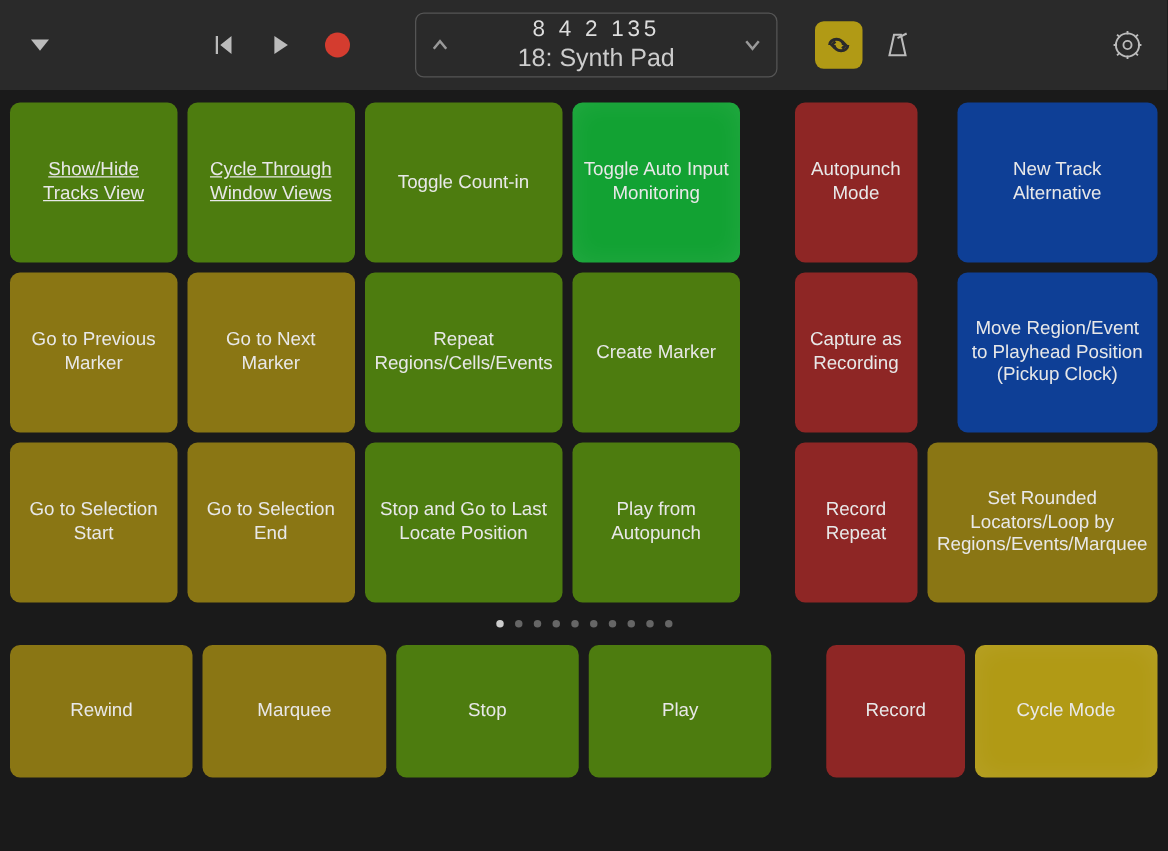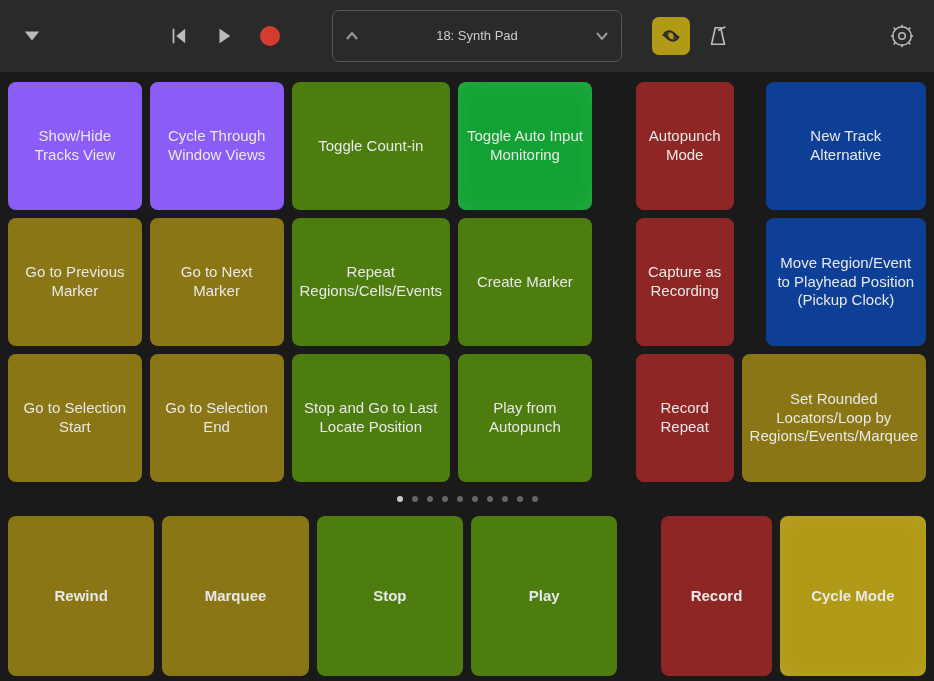--- a/index.html
+++ b/index.html
@@ -50,21 +50,21 @@
     text-align: center;
     line-height: 1.25;
   }
   .display-top {
     font-size: 18px;
     letter-spacing: 3px;
     font-weight: 400;
     color: #ddd;
   }
   .display-bottom {
-    font-size: 13px;
+    font-size: 20px;
     color: #ccc;
   }
   .chev-btn {
     width: 22px; height: 100%; display:flex; align-items:center; justify-content:center;
     cursor:pointer;
   }
   .chev-btn svg { width: 14px; height: 10px; fill:none; stroke:#999; stroke-width:2; }
   .cycle-btn {
     width: 38px; height: 38px;
     background: #b19a15;
@@ -92,21 +92,21 @@
     align-items: center;
     justify-content: center;
     text-align: center;
     font-size: 15px;
     line-height: 1.25;
     color: #e8e8e8;
     padding: 8px;
     cursor: pointer;
     user-select: none;
   }
-  .c-gray  { background: #8b5cf6; }
+  .c-gray  { background: #4d7c0f; text-decoration: underline; }
   .c-green { background: #4d7c0f; }
   .c-green-bright { background: #12a233; box-shadow: inset 0 0 22px rgba(255,255,255,0.08); }
   .c-red   { background: #8e2625; margin-left: 36px; }
   .c-blue  { background: #0e3f96; margin-left: 24px; }
   .c-olive { background: #8a7614; text-align: center; }
   .c-olive-bright { background: #b19a15; box-shadow: inset 0 0 22px rgba(255,255,255,0.08); }
 
   .dots {
     display: flex;
     justify-content: center;
@@ -117,21 +117,21 @@
     width: 6px; height: 6px; border-radius: 50%; background: #666;
   }
   .dots span.active { background: #ccc; }
 
   .tx-grid {
     padding: 0 8px 8px 8px;
     display: grid;
     grid-template-columns: repeat(6, 1fr);
     gap: 8px;
   }
-  .tx-grid .pad { height: 160px; font-weight: bold; }
+  .tx-grid .pad { height: 106px; }
 </style>
 </head>
 <body>
 
 <div class="toolbar">
   <div class="tb-btn tb-disclosure">
     <svg viewBox="0 0 20 14">
         <path d="M2 2 L10 12 L18 2 Z"></path>
       </svg>
   </div>
@@ -151,20 +151,21 @@
   </div>
   <div style="width:24px"></div>
 
   <div class="display-box">
     <div class="chev-btn">
       <svg viewBox="0 0 14 10">
           <polyline points="2,8 7,2 12,8"></polyline>
         </svg>
     </div>
     <div class="display-center">
+      <div class="display-top">8  4  2  135</div>
       <div class="display-bottom">18: Synth Pad</div>
     </div>
     <div class="chev-btn">
       <svg viewBox="0 0 14 10">
           <polyline points="2,2 7,8 12,2"></polyline>
         </svg>
     </div>
   </div>
 
   <div class="cycle-btn">

